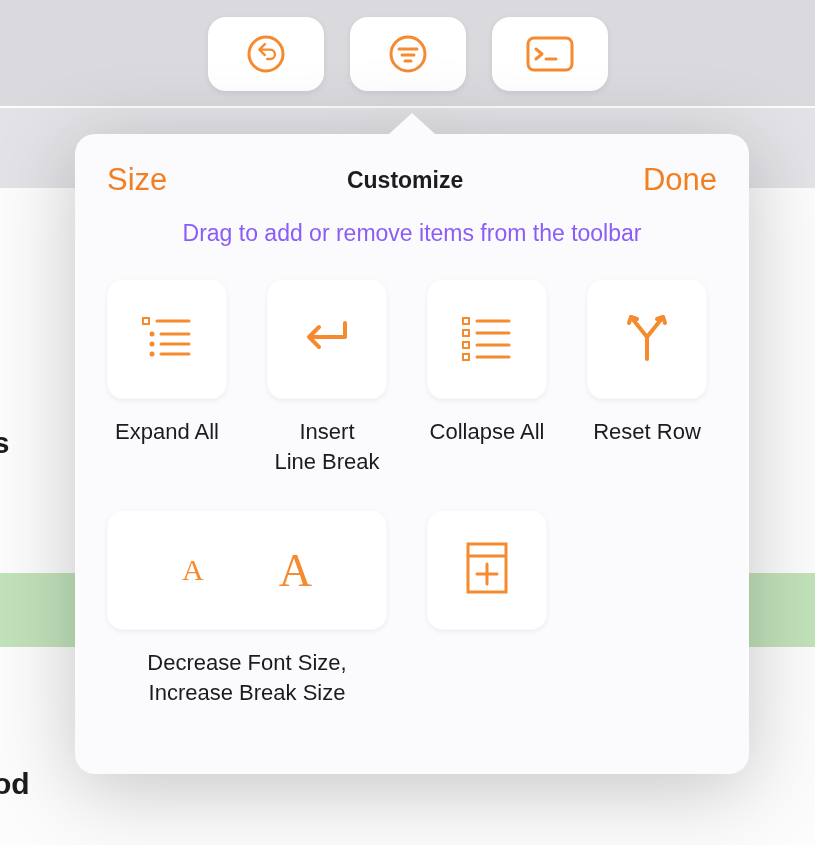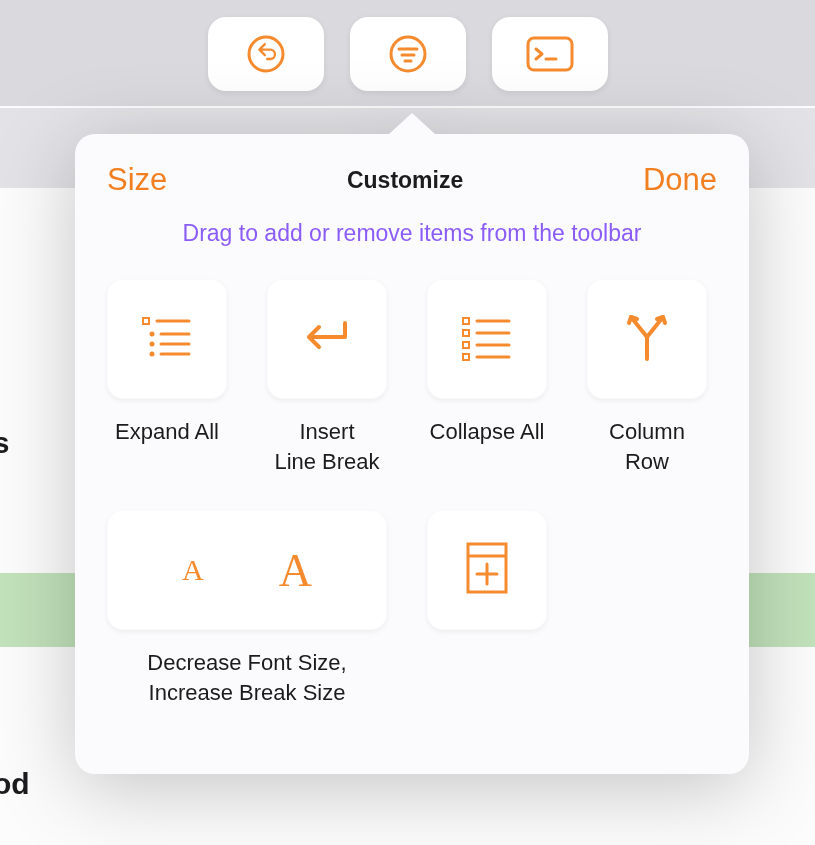--- a/index.html
+++ b/index.html
@@ -267,21 +267,21 @@
         <div class="tile">
           <span>
             <svg width="48" height="52" viewBox="0 0 48 52" fill="none">
               <path d="M24 48 V26 L8 6" class="accent" stroke-width="4" stroke-linecap="round" stroke-linejoin="round"></path>
               <path d="M24 26 L40 6" class="accent" stroke-width="4" stroke-linecap="round" stroke-linejoin="round"></path>
               <path d="M8 6 L6 12 M8 6 L14 8" class="accent" stroke-width="4" stroke-linecap="round"></path>
               <path d="M40 6 L42 12 M40 6 L34 8" class="accent" stroke-width="4" stroke-linecap="round"></path>
             </svg>
           </span>
         </div>
-        <div class="item-label">Column Row</div>
+        <div class="item-label">Reset Row</div>
       </div>
 
       <div class="item-cell wide">
         <div class="tile double">
           <span style="font-family: serif; font-size:30px; font-weight:500; color:#f58a2e;">A</span>
           <span style="font-family: serif; font-size:46px; font-weight:500; color:#f58a2e;">A</span>
         </div>
         <div class="item-label">Decrease Font Size, Increase Break Size</div>
       </div>
 

